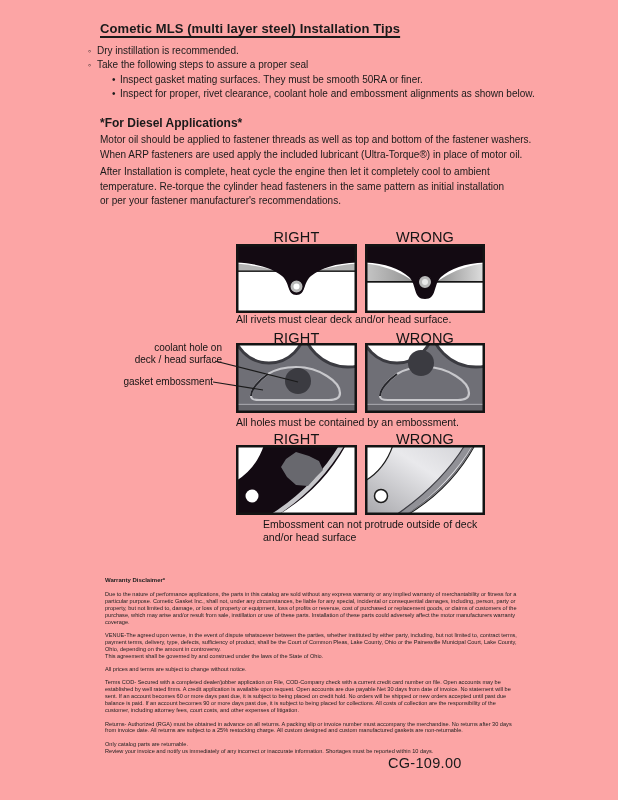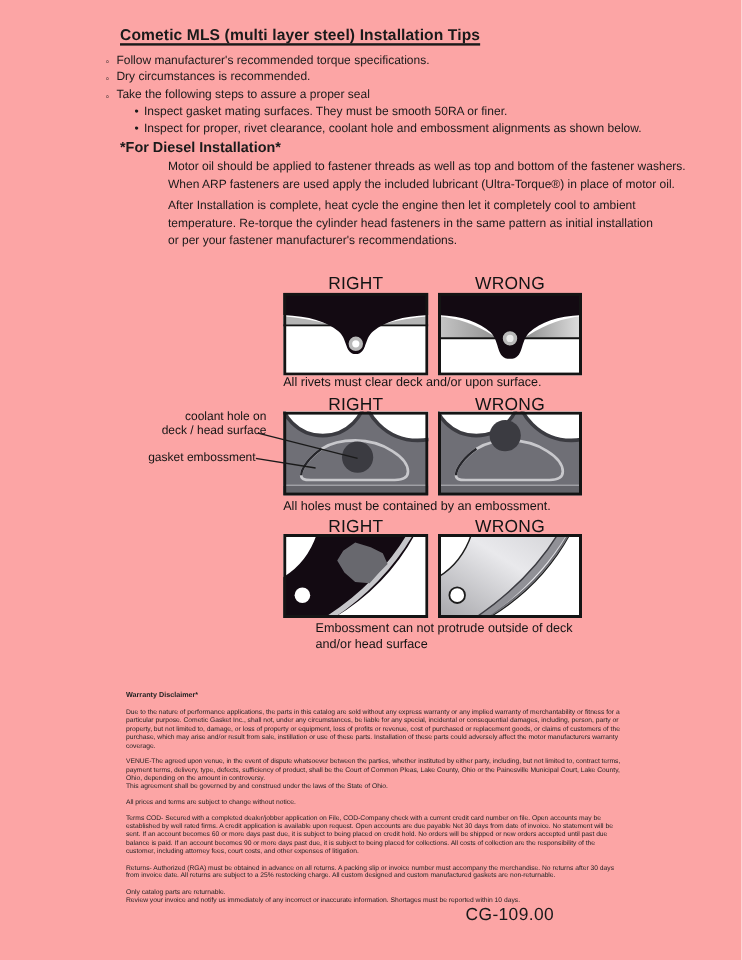--- a/index.html
+++ b/index.html
@@ -22,21 +22,21 @@
     text-decoration-thickness: 1.5px;
     letter-spacing: 0.1px;
   }
   .tips { font-size: 10px; line-height: 14.3px; }
   .tip-row { white-space: nowrap; }
   .tip-marker { display:inline-block; width:9px; font-size:9px; vertical-align:top; }
   .sub { padding-left: 24px; }
   .sub .tip-marker { width:8px; font-size:10px; }
 
   .section-heading { font-size: 12px; font-weight: bold; }
-  .body-para { font-size: 10px; line-height: 14.5px; white-space: pre-line; width: 470px; margin-left: 40px; }
+  .body-para { font-size: 10px; line-height: 14.5px; white-space: pre-line; width: 470px; }
 
   .dlabel {
     font-size: 14.5px;
     font-weight: 500;
     text-align: center;
     color: #141414;
     letter-spacing: 0.2px;
   }
   .dcaption { font-size: 10.5px; color: #141414; white-space: pre-line; line-height: 12.5px; }
   .dbox { display:block; }
@@ -56,28 +56,27 @@
   .page-code { font-size: 14.5px; color: #1a1a1a; letter-spacing: 0.3px; }
 </style>
 </head>
 <body>
 
 <div id="page">
 
   <div class="abs doc-title" style="left:100px; top:21px;">Cometic MLS (multi layer steel) Installation Tips</div>
 
   <div class="abs tips" style="left:88px; top:44px; width:470px;">
-    <div class="tip-row"><span class="tip-marker">◦</span><span>Follow manufacturer's recommended torque specifications.</span></div>
-    <div class="tip-row"><span class="tip-marker">◦</span><span>Dry circumstances is recommended.</span></div>
+    <div class="tip-row"><span class="tip-marker">◦</span><span>Dry instillation is recommended.</span></div>
     <div class="tip-row"><span class="tip-marker">◦</span><span>Take the following steps to assure a proper seal</span></div>
     <div class="tip-row sub"><span class="tip-marker">•</span><span>Inspect gasket mating surfaces. They must be smooth 50RA or finer.</span></div>
     <div class="tip-row sub"><span class="tip-marker">•</span><span>Inspect for proper, rivet clearance, coolant hole and embossment alignments as shown below.</span></div>
   </div>
 
-  <div class="abs section-heading" style="left:100px; top:116px;">*For Diesel Installation*</div>
+  <div class="abs section-heading" style="left:100px; top:116px;">*For Diesel Applications*</div>
   <div class="abs body-para" style="left:100px; top:133px;">Motor oil should be applied to fastener threads as well as top and bottom of the fastener washers.
 When ARP fasteners are used apply the included lubricant (Ultra-Torque®) in place of motor oil.</div>
   <div class="abs body-para" style="left:100px; top:165px;">After Installation is complete, heat cycle the engine then let it completely cool to ambient
 temperature. Re-torque the cylinder head fasteners in the same pattern as initial installation
 or per your fastener manufacturer's recommendations.</div>
 
   <div class="abs dlabel" style="left:236px; top:229px; width:121px;">RIGHT</div>
   <div class="abs dlabel" style="left:365px; top:229px; width:120px;">WRONG</div>
 
   <svg class="abs dbox" style="left:236px; top:244px;" width="121" height="69" viewBox="0 0 121 69">
@@ -105,21 +104,21 @@
     <rect x="0" y="0" width="120" height="69" fill="#ffffff"></rect>
     <path d="M0,19.5 C16,21 31,26 45,35 L48,37 L0,37 Z" fill="url(#gL)"></path>
     <path d="M120,19.5 C104,21 90,26 76,35 L72,37 L120,37 Z" fill="url(#gR)"></path>
     <rect x="0" y="37" width="120" height="1.7" fill="#141414"></rect>
     <path d="M0,0 H120 V18.5 C99,19.5 86,24.5 76,33 C68,41 72,55 60,55 C48,55 52,41 44,33 C34,24.5 21,19.5 0,18.5 Z" fill="#130a12"></path>
     <circle cx="60" cy="38" r="6.8" fill="#b9b9b9" stroke="#130a12" stroke-width="1.6"></circle>
     <circle cx="60" cy="38" r="3" fill="#e9e9e9"></circle>
     <rect x="1.25" y="1.25" width="117.5" height="66.5" fill="none" stroke="#141414" stroke-width="2.5"></rect>
   </svg>
 
-  <div class="abs dcaption" style="left:236px; top:313px;">All rivets must clear deck and/or upon surface.</div>
+  <div class="abs dcaption" style="left:236px; top:313px;">All rivets must clear deck and/or head surface.</div>
 
   <div class="abs dlabel" style="left:236px; top:330px; width:121px;">RIGHT</div>
   <div class="abs dlabel" style="left:365px; top:330px; width:120px;">WRONG</div>
 
   <div class="abs annot" style="left:82px; top:342px; width:140px;">coolant hole on
 deck / head surface</div>
   <div class="abs annot" style="left:73px; top:376px; width:140px;">gasket embossment</div>
 
   <svg class="abs dbox" style="left:236px; top:343px;" width="121" height="70" viewBox="0 0 121 70">
     <rect x="0" y="0" width="121" height="70" fill="#6f6f76"></rect>

